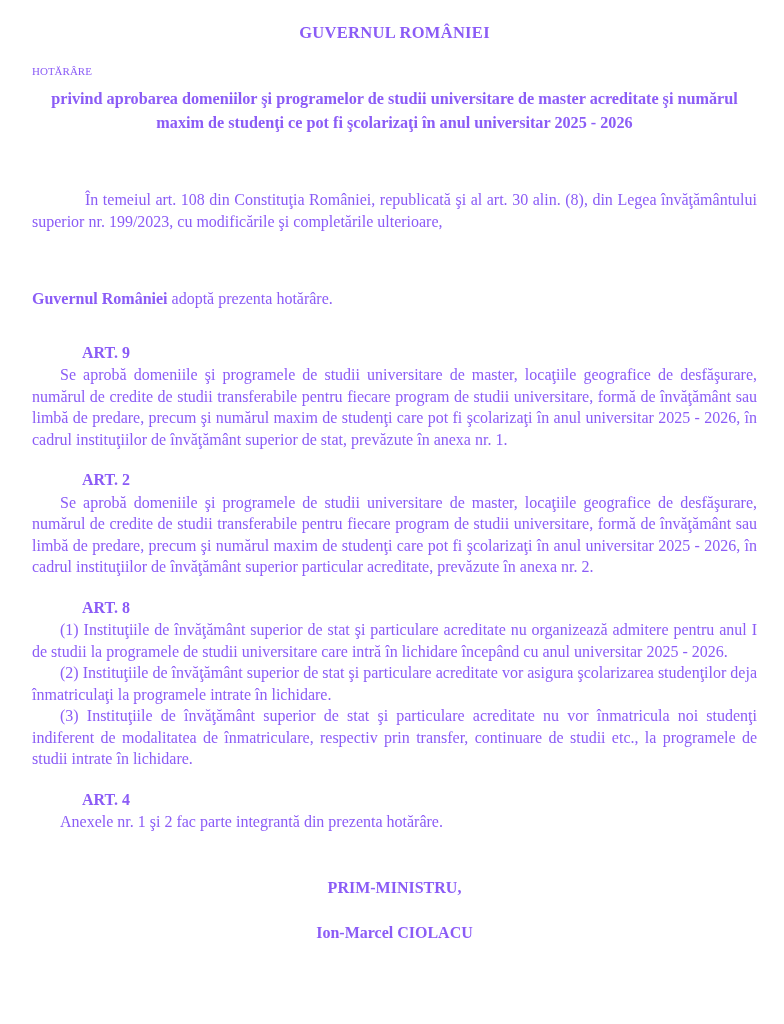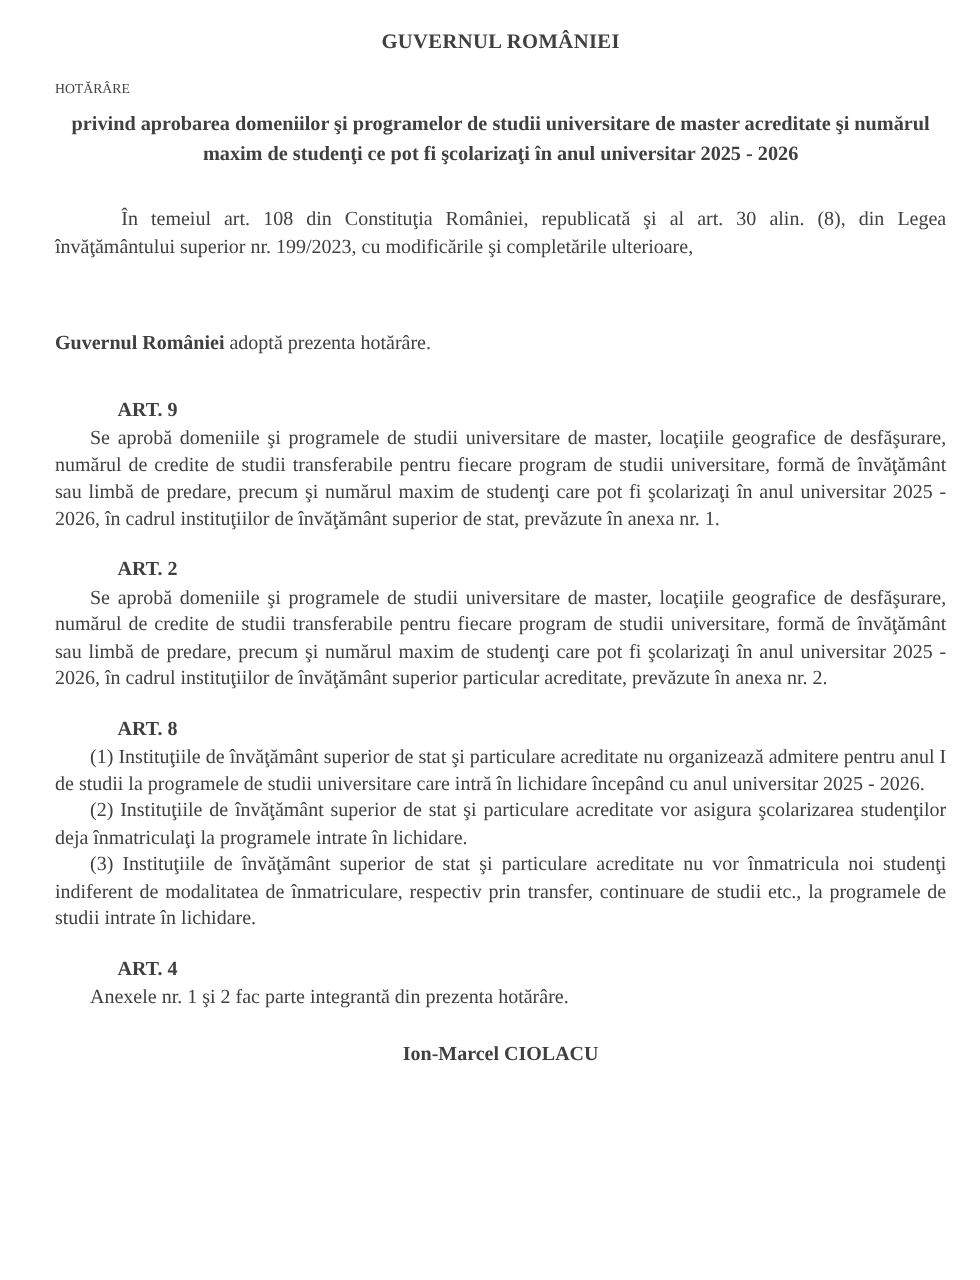--- a/index.html
+++ b/index.html
@@ -6,46 +6,46 @@
     margin: 0;
     padding: 0;
     background: #ffffff;
   }
   .page {
     position: relative;
     width: 784px;
     height: 1024px;
     box-sizing: border-box;
     background: #ffffff;
-    color: #404040;
+    color: #8b5cf6;
     font-family: "Liberation Serif", serif;
     font-size: 16px;
     line-height: 21.5px;
-    padding: 22px 27px 0 44px;
+    padding: 22px 27px 0 32px;
     overflow: hidden;
   }
   .bold { font-weight: bold; }
   .doc-header {
     text-align: center;
     font-weight: bold;
     font-size: 16.5px;
     letter-spacing: 0.3px;
     margin: 0 0 17px 0;
   }
   .doc-type {
     font-weight: normal;
     font-size: 11px;
     margin: 0 0 5px 0;
   }
   .doc-subtitle {
     text-align: center;
     font-weight: bold;
     font-size: 16.2px;
     line-height: 24px;
-    margin: 0 auto 30px auto;
+    margin: 0 auto 54px auto;
     max-width: 724px;
   }
   .preamble {
     text-align: justify;
     text-indent: 53px;
     margin: 0 0 56px 0;
   }
   .adoption {
     text-align: left;
     margin: 0 0 32px 0;
@@ -101,16 +101,17 @@
     <p>(1) Instituţiile de învăţământ superior de stat şi particulare acreditate nu organizează admitere pentru anul I de studii la programele de studii universitare care intră în lichidare începând cu anul universitar 2025 - 2026.</p>
     <p>(2) Instituţiile de învăţământ superior de stat şi particulare acreditate vor asigura şcolarizarea studenţilor deja înmatriculaţi la programele intrate în lichidare.</p>
     <p>(3) Instituţiile de învăţământ superior de stat şi particulare acreditate nu vor înmatricula noi studenţi indiferent de modalitatea de înmatriculare, respectiv prin transfer, continuare de studii etc., la programele de studii intrate în lichidare.</p>
   </div>
 
   <div class="article">
     <div class="article-heading">ART. 4</div>
     <p>Anexele nr. 1 şi 2 fac parte integrantă din prezenta hotărâre.</p>
   </div>
 
+  <div class="sig-title">PRIM-MINISTRU,</div>
 
   <div class="sig-name">Ion-Marcel CIOLACU</div>
 
 </div>
 
 </body></html>

